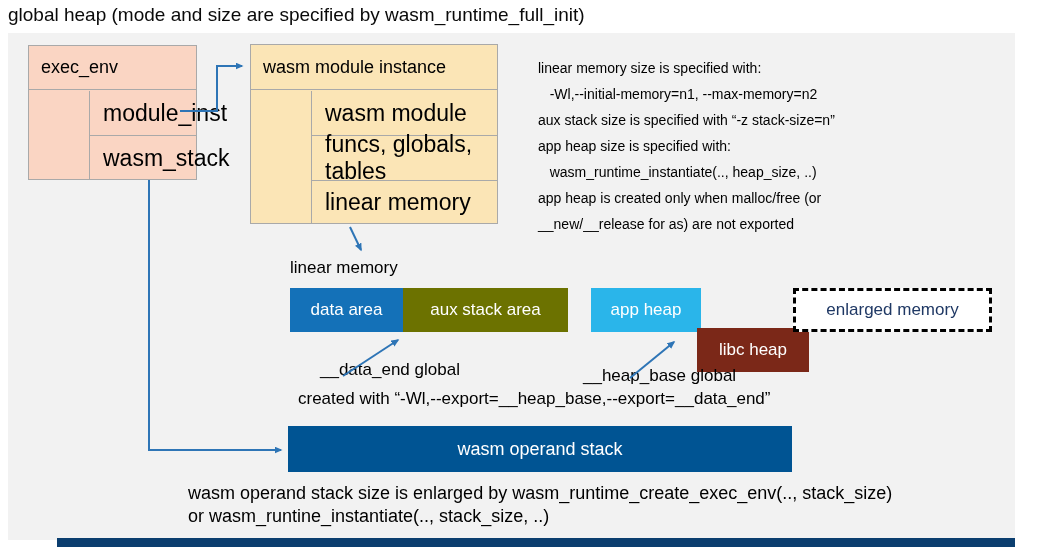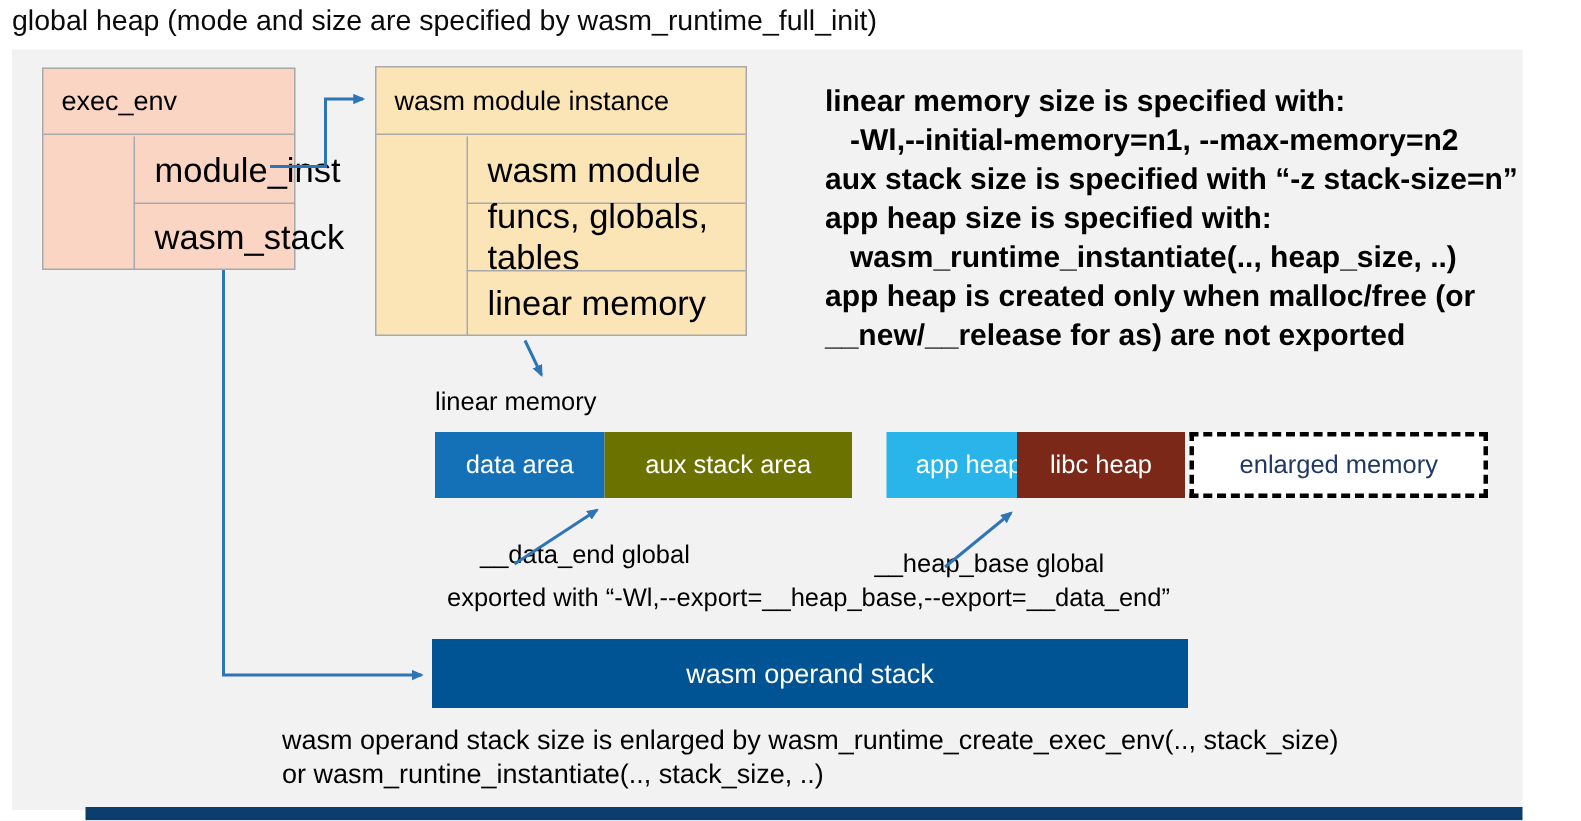--- a/index.html
+++ b/index.html
@@ -22,31 +22,31 @@
   #exec-env .rec-rows{left:24px;top:45px;right:0;bottom:0;}
   #exec-env .rec-row{height:45px;}
   #exec-env .rec-row:last-child{height:44px;}
   #module-instance{left:250px;top:44px;width:248px;height:180px;background:#FBE5B6;}
   #module-instance .rec-header{height:45px;}
   #module-instance .rec-rows{left:24px;top:46px;right:0;bottom:0;}
   #module-instance .rec-row{height:45px;}
   #module-instance .rec-row:last-child{height:43px;}
 
   
-  #notes{left:550px;top:55px;font-size:20px;line-height:26px;font-weight:bold;}
+  #notes{left:538px;top:55px;font-size:14px;line-height:26px;}
   #notes .note-line{white-space:pre;}
 
   
   #linear-memory-label{left:290px;top:258px;font-size:17px;}
   .seg{top:288px;height:44px;display:flex;align-items:center;justify-content:center;
        font-size:17px;color:#fff;box-sizing:border-box;white-space:nowrap;}
   #seg-data{left:290px;width:113px;background:#1471B8;}
   #seg-aux{left:403px;width:165px;background:#6C7200;}
   #seg-appheap{left:568px;width:110px;background:#2AB5EA;margin-left:23px;}
-  #seg-libc{left:678px;width:112px;background:#7B2818;}
+  #seg-libc{left:697px;width:112px;background:#7B2818;margin-top:40px;}
   #seg-enlarged{left:793px;width:199px;background:#fff;color:#1F3864;border:3px dashed #000;}
 
   #label-data-end{left:320px;top:360px;font-size:17px;}
   #label-heap-base{left:583px;top:366px;font-size:17px;}
   #label-exported{left:298px;top:389px;font-size:17px;white-space:pre;}
 
   
   #operand-stack{left:288px;top:426px;width:504px;height:46px;background:#005493;
        display:flex;align-items:center;justify-content:center;color:#fff;font-size:18px;}
 
@@ -94,21 +94,21 @@
 
   <div id="linear-memory-label" class="abs">linear memory</div>
   <div id="seg-data" class="abs seg" style="background: rgb(20, 113, 184); color: rgb(255, 255, 255);">data area</div>
   <div id="seg-aux" class="abs seg" style="background: rgb(108, 114, 0); color: rgb(255, 255, 255);">aux stack area</div>
   <div id="seg-appheap" class="abs seg" style="background: rgb(42, 181, 234); color: rgb(255, 255, 255);">app heap</div>
   <div id="seg-libc" class="abs seg" style="background: rgb(123, 40, 24); color: rgb(255, 255, 255);">libc heap</div>
   <div id="seg-enlarged" class="abs seg" style="background: rgb(255, 255, 255); color: rgb(31, 56, 100);">enlarged memory</div>
 
   <div id="label-data-end" class="abs">__data_end global</div>
   <div id="label-heap-base" class="abs">__heap_base global</div>
-  <div id="label-exported" class="abs">exported with “-Wl,--export=__heap_base,--export=__data_end”</div>
+  <div id="label-exported" class="abs">created with “-Wl,--export=__heap_base,--export=__data_end”</div>
 
   <div id="operand-stack" class="abs" style="background: rgb(0, 84, 147);">
     <span>wasm operand stack</span>
   </div>
 
   <div id="footer-text" class="abs">
     <div class="note-line">wasm operand stack size is enlarged by wasm_runtime_create_exec_env(.., stack_size)</div>
     <div class="note-line">or wasm_runtine_instantiate(.., stack_size, ..)</div>
   </div>
 

